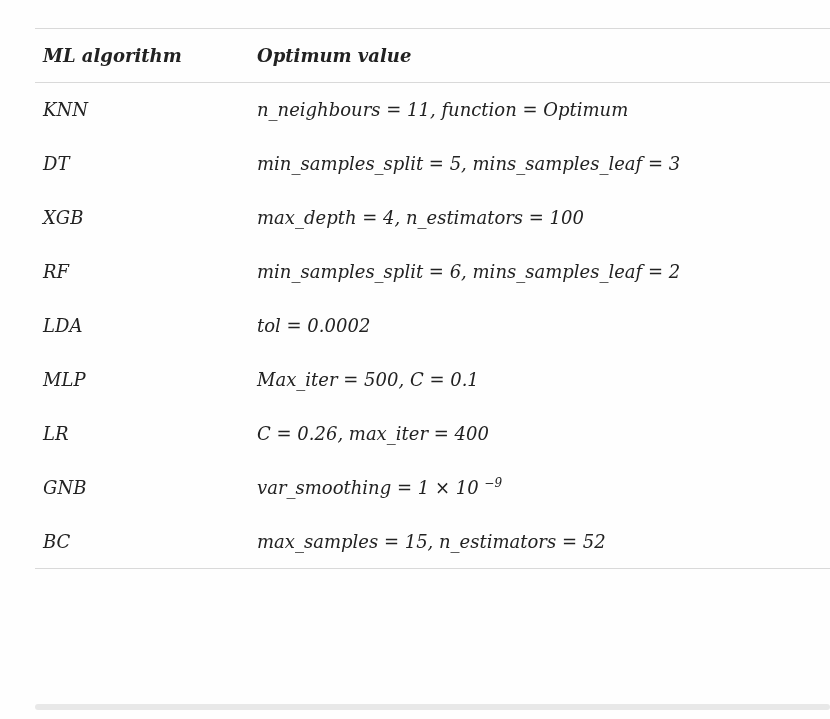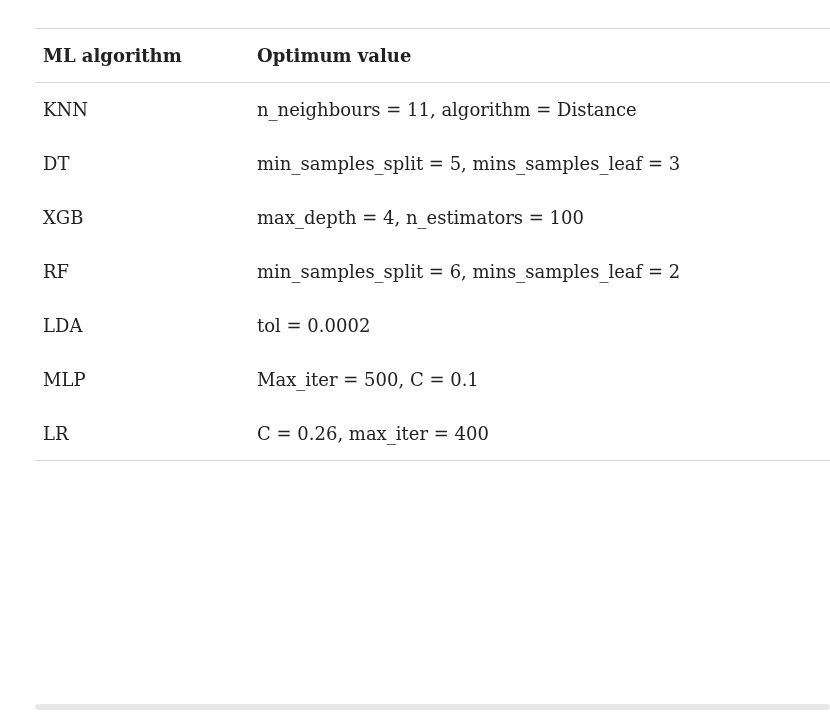--- a/index.html
+++ b/index.html
@@ -1,21 +1,21 @@
 <!DOCTYPE html>
 <html style="--text: #222222; --rule: #d9d9d9; --bg: #fefefe; --scrollbar: #e8e8e8;"><head>
 <meta charset="utf-8">
 <style>
   :root {
     --text: #222222;
     --rule: #d9d9d9;
     --bg: #fefefe;
     --scrollbar: #e8e8e8;
   }
-  * { margin: 0; padding: 0; box-sizing: border-box; }
+  * { margin: 0; padding: 0; box-sizing: border-box; font-style: italic; }
   html, body { width: 830px; height: 719px; }
   body {
     background: var(--bg);
     font-family: "DejaVu Serif", "Liberation Serif", serif;
     color: var(--text);
     overflow: hidden;
   }
   .sheet {
     position: relative;
     width: 830px;
@@ -80,21 +80,21 @@
         <tr>
           <th class="col-alg">ML algorithm</th>
           <th class="col-val">Optimum value</th>
         </tr>
       </thead>
       <tbody>
 
   <tr class="data-row">
     <td class="col-alg">KNN</td>
     <td class="col-val">
-      <span>n_neighbours = 11, algorithm = Distance</span>
+      <span>n_neighbours = 11, function = Optimum</span>
     </td>
   </tr>
 
   <tr class="data-row">
     <td class="col-alg">DT</td>
     <td class="col-val">
       <span>min_samples_split = 5, mins_samples_leaf = 3</span>
     </td>
   </tr>
 
@@ -127,20 +127,32 @@
   </tr>
 
   <tr class="data-row">
     <td class="col-alg">LR</td>
     <td class="col-val">
       <span>C = 0.26, max_iter = 400</span>
     </td>
   </tr>
 
 
+  <tr class="data-row">
+    <td class="col-alg">GNB</td>
+    <td class="col-val">
+      <span>var_smoothing = 1 × 10</span>
+    <sup>−9</sup></td>
+  </tr>
 
+  <tr class="data-row">
+    <td class="col-alg">BC</td>
+    <td class="col-val">
+      <span>max_samples = 15, n_estimators = 52</span>
+    </td>
+  </tr>
 </tbody>
     </table>
   </div>
 
   <div class="hscrollbar"></div>
 
 </div>
 
 </body></html>

